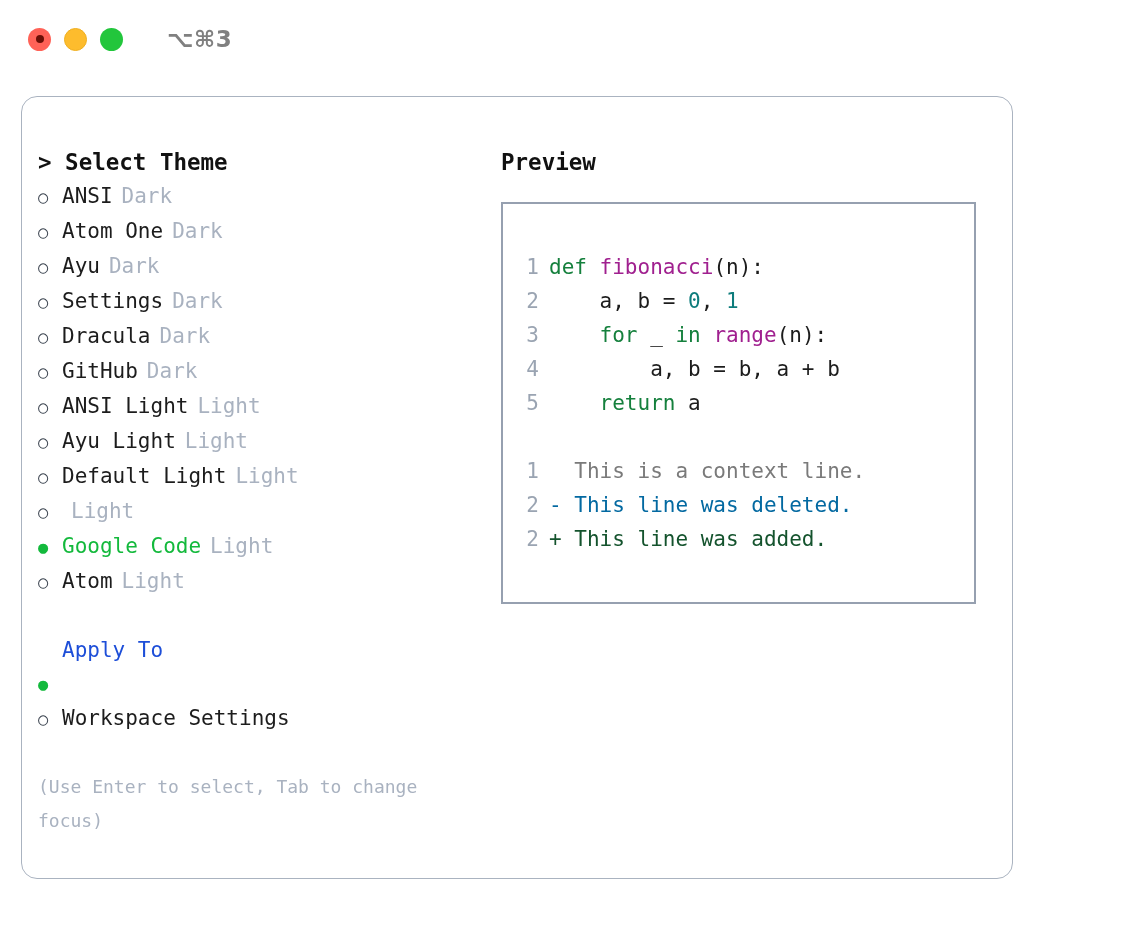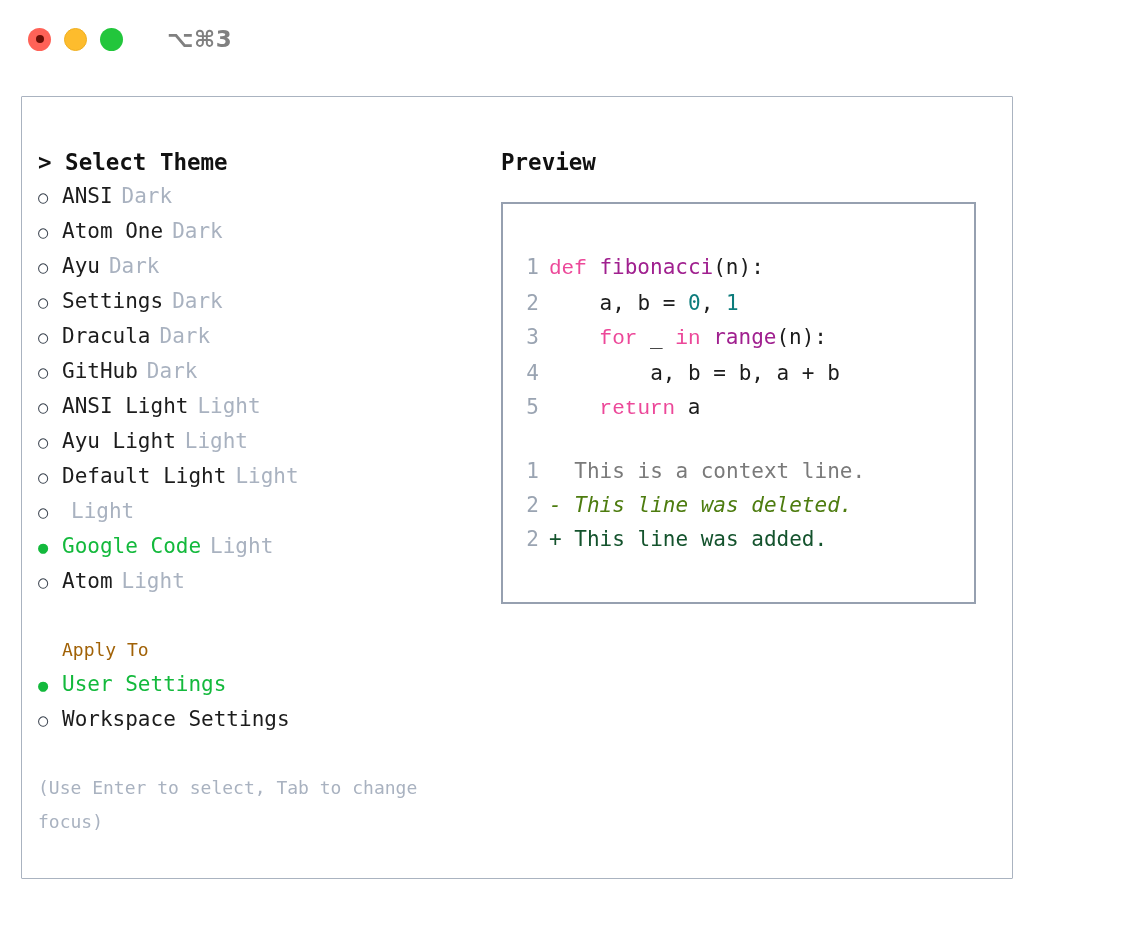--- a/index.html
+++ b/index.html
@@ -64,21 +64,21 @@
     color: #808080;
     letter-spacing: 0.5px;
   }
 
   
   #main-panel {
     position: absolute;
     left: 21px; top: 96px;
     width: 992px; height: 783px;
     border: 1.5px solid #aab3c0;
-    border-radius: 1px;
+    border-radius: 16px;
     box-sizing: border-box;
     background: #ffffff;
   }
 
   #panel-body {
     position: absolute;
     left: 0; top: 0;
     width: 100%; height: 100%;
   }
 
@@ -115,22 +115,22 @@
   .theme-name { color: #1c1c1c; }
   .theme-name.sel { color: #13b93c; }
   .theme-kind {
     color: #a9b2c0;
     margin-left: 9px;
   }
 
   .section-spacer { height: 34px; }
 
   .apply-heading {
-    font-size: 18px;
-    color: #a16207;
+    font-size: 21px;
+    color: #1d4ed8;
     line-height: 34px;
     padding-left: 24px;
     white-space: pre;
   }
 
   #help-text {
     margin-top: 34px;
     font-size: 18px;
     color: #a9b2c0;
     line-height: 34px;
@@ -165,34 +165,34 @@
   .code-line { display: flex; align-items: baseline; }
   .lineno {
     display: inline-block;
     width: 26px;
     text-align: right;
     flex: 0 0 26px;
     color: #9aa4b2;
   }
   .code-text { margin-left: 10px; }
 
-  .tok-kw   { color: #ec4899; font-family: Liberation Mono, monospace; }
+  .tok-kw   { color: #15803d; }
   .tok-fn   { color: #a0208f; }
   .tok-num  { color: #0d7c7c; }
   .tok-pln  { color: #1c1c1c; }
 
   #diff-area {
     position: absolute;
     left: 10px; top: 250px;
     font-size: 21px;
     line-height: 34px;
     white-space: pre;
   }
   .diff-ctx { color: #7a7a7a; }
-  .diff-del { color: #4d7c0f; font-style: italic; }
+  .diff-del { color: #0369a1; }
   .diff-add { color: #14532d; }
 </style>
 </head>
 <body>
 
 <div id="window-root">
 
   <div id="titlebar">
     <div class="traffic-lights">
       <span class="tl tl-close">
@@ -221,21 +221,21 @@
             <div class="theme-row"><span class="marker">○</span><span class="theme-name">Default Light</span><span class="theme-kind">Light</span></div>
             <div class="theme-row"><span class="marker">○</span><span class="theme-kind">Light</span></div>
             <div class="theme-row"><span class="marker sel">●</span><span class="theme-name sel">Google Code</span><span class="theme-kind">Light</span></div>
             <div class="theme-row"><span class="marker">○</span><span class="theme-name">Atom</span><span class="theme-kind">Light</span></div>
           </div>
 
         <div class="section-spacer"></div>
 
         <div class="apply-heading">Apply To</div>
         <div id="apply-list">
-            <div class="theme-row"><span class="marker sel">●</span><span class="theme-name sel">User Settings</span></div>
+            <div class="theme-row"><span class="marker sel">●</span></div>
             <div class="theme-row"><span class="marker">○</span><span class="theme-name">Workspace Settings</span></div>
           </div>
 
         <div id="help-text">(Use Enter to select, Tab to change focus)</div>
       </div>
 
       <div id="preview-column">
         <div class="col-heading">Preview</div>
         <div id="preview-box">
           <div id="code-area"><div class="code-line"><span class="lineno">1</span><span class="code-text"><span class="tok-kw">def </span><span class="tok-fn">fibonacci</span><span class="tok-pln">(n):</span></span></div><div class="code-line"><span class="lineno">2</span><span class="code-text"><span class="tok-pln">    a, b = </span><span class="tok-num">0</span><span class="tok-pln">, </span><span class="tok-num">1</span></span></div><div class="code-line"><span class="lineno">3</span><span class="code-text"><span class="tok-pln">    </span><span class="tok-kw">for</span><span class="tok-pln"> _ </span><span class="tok-kw">in</span><span class="tok-pln"> </span><span class="tok-fn">range</span><span class="tok-pln">(n):</span></span></div><div class="code-line"><span class="lineno">4</span><span class="code-text"><span class="tok-pln">        a, b = b, a + b</span></span></div><div class="code-line"><span class="lineno">5</span><span class="code-text"><span class="tok-pln">    </span><span class="tok-kw">return</span><span class="tok-pln"> a</span></span></div></div>

